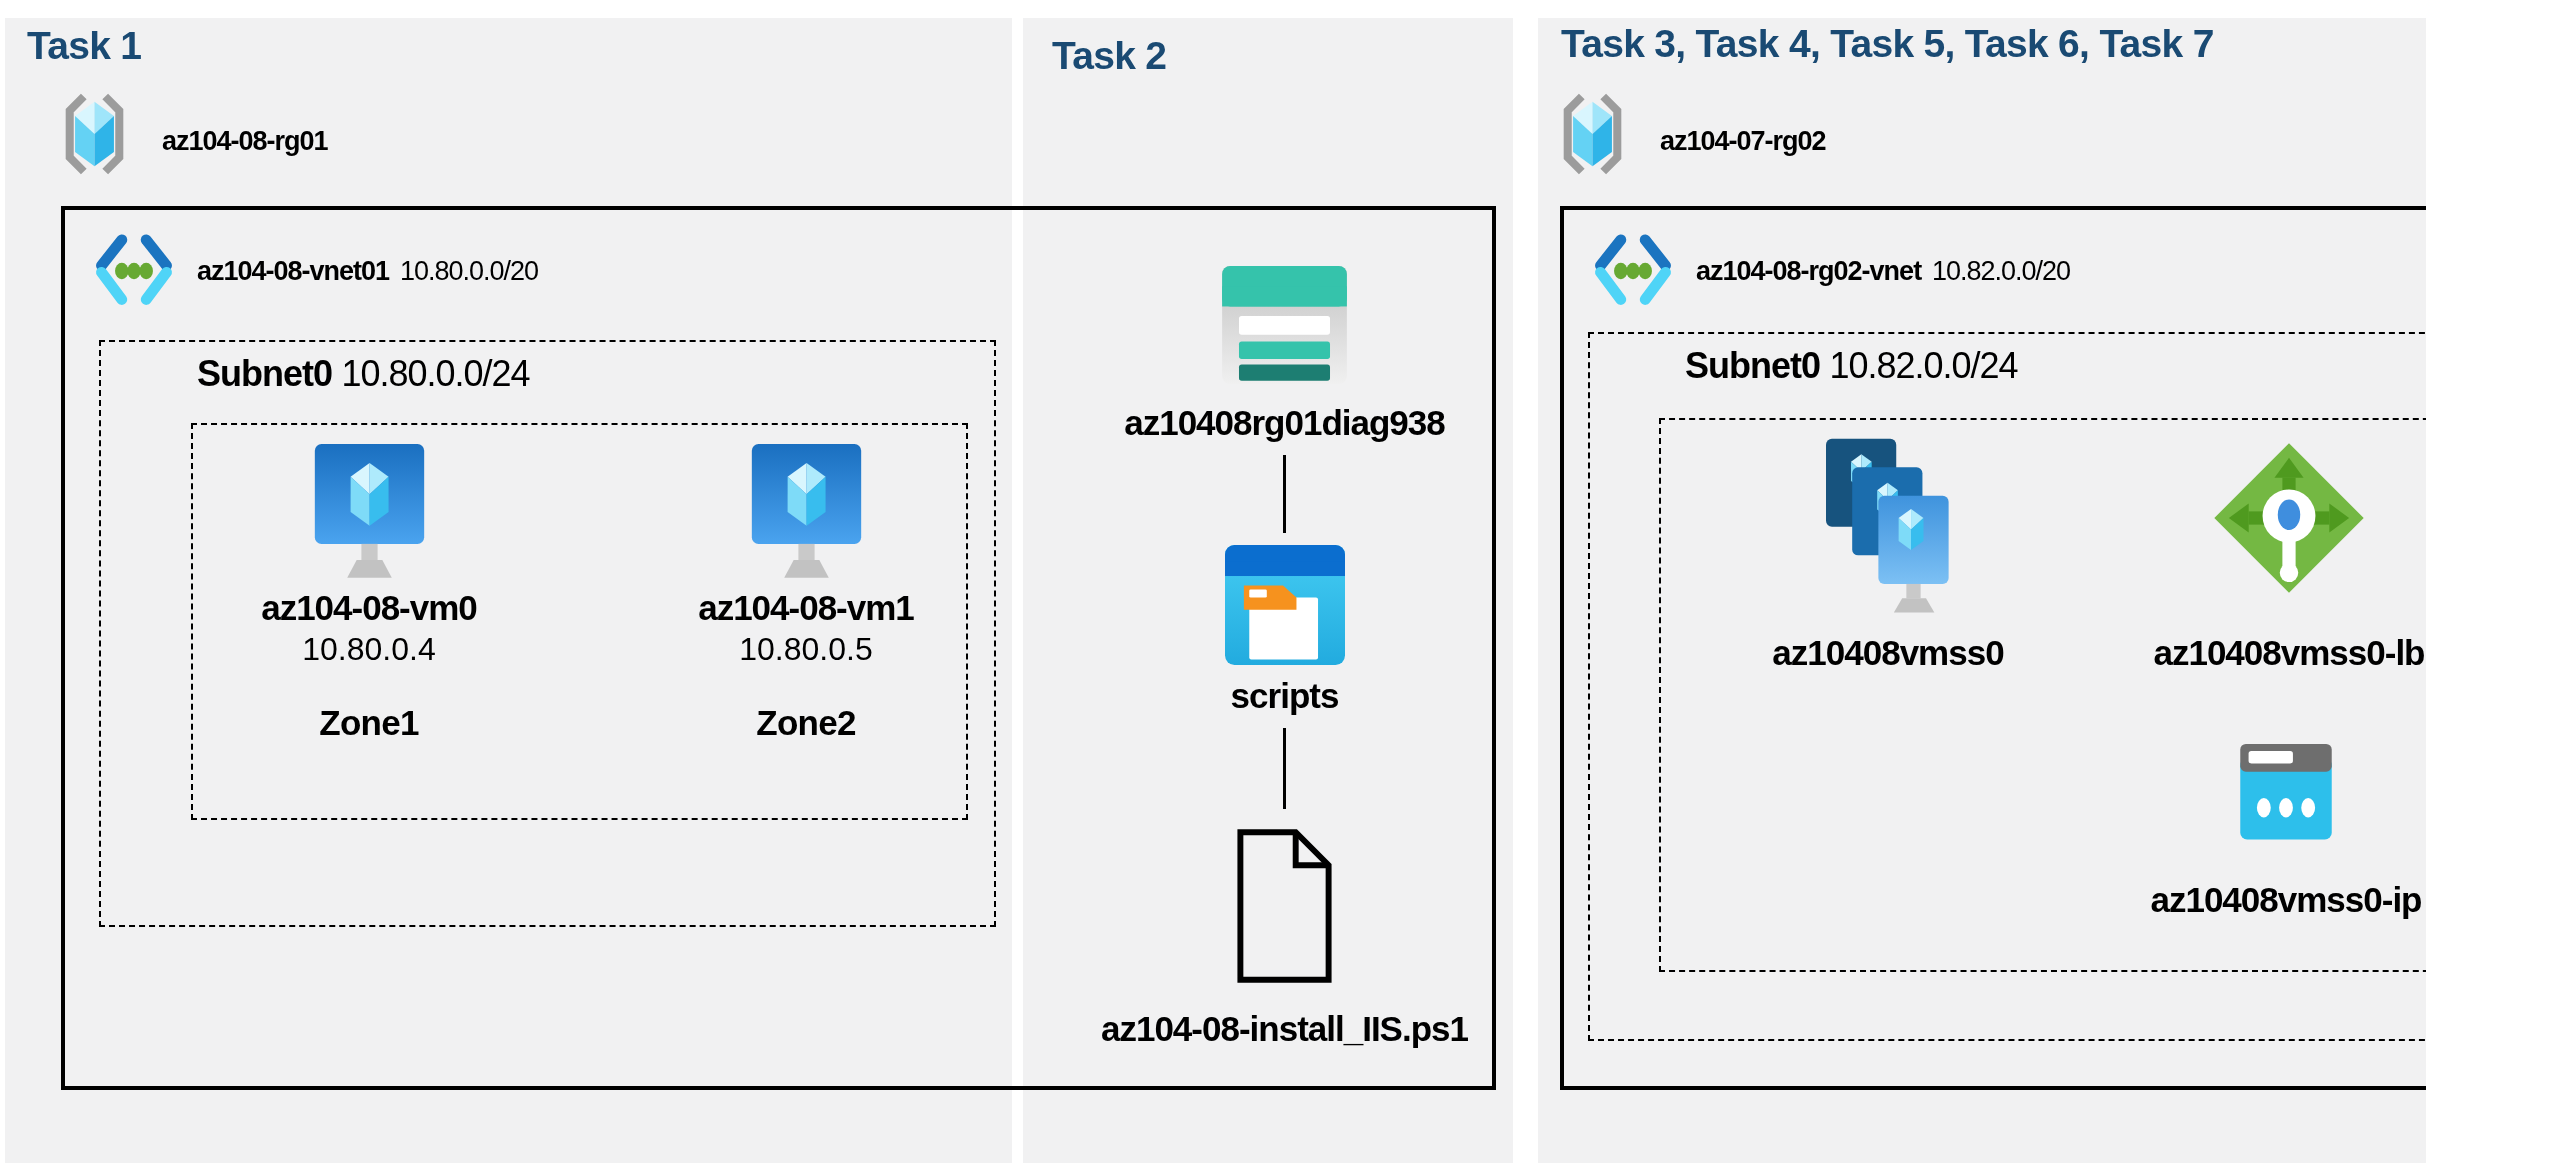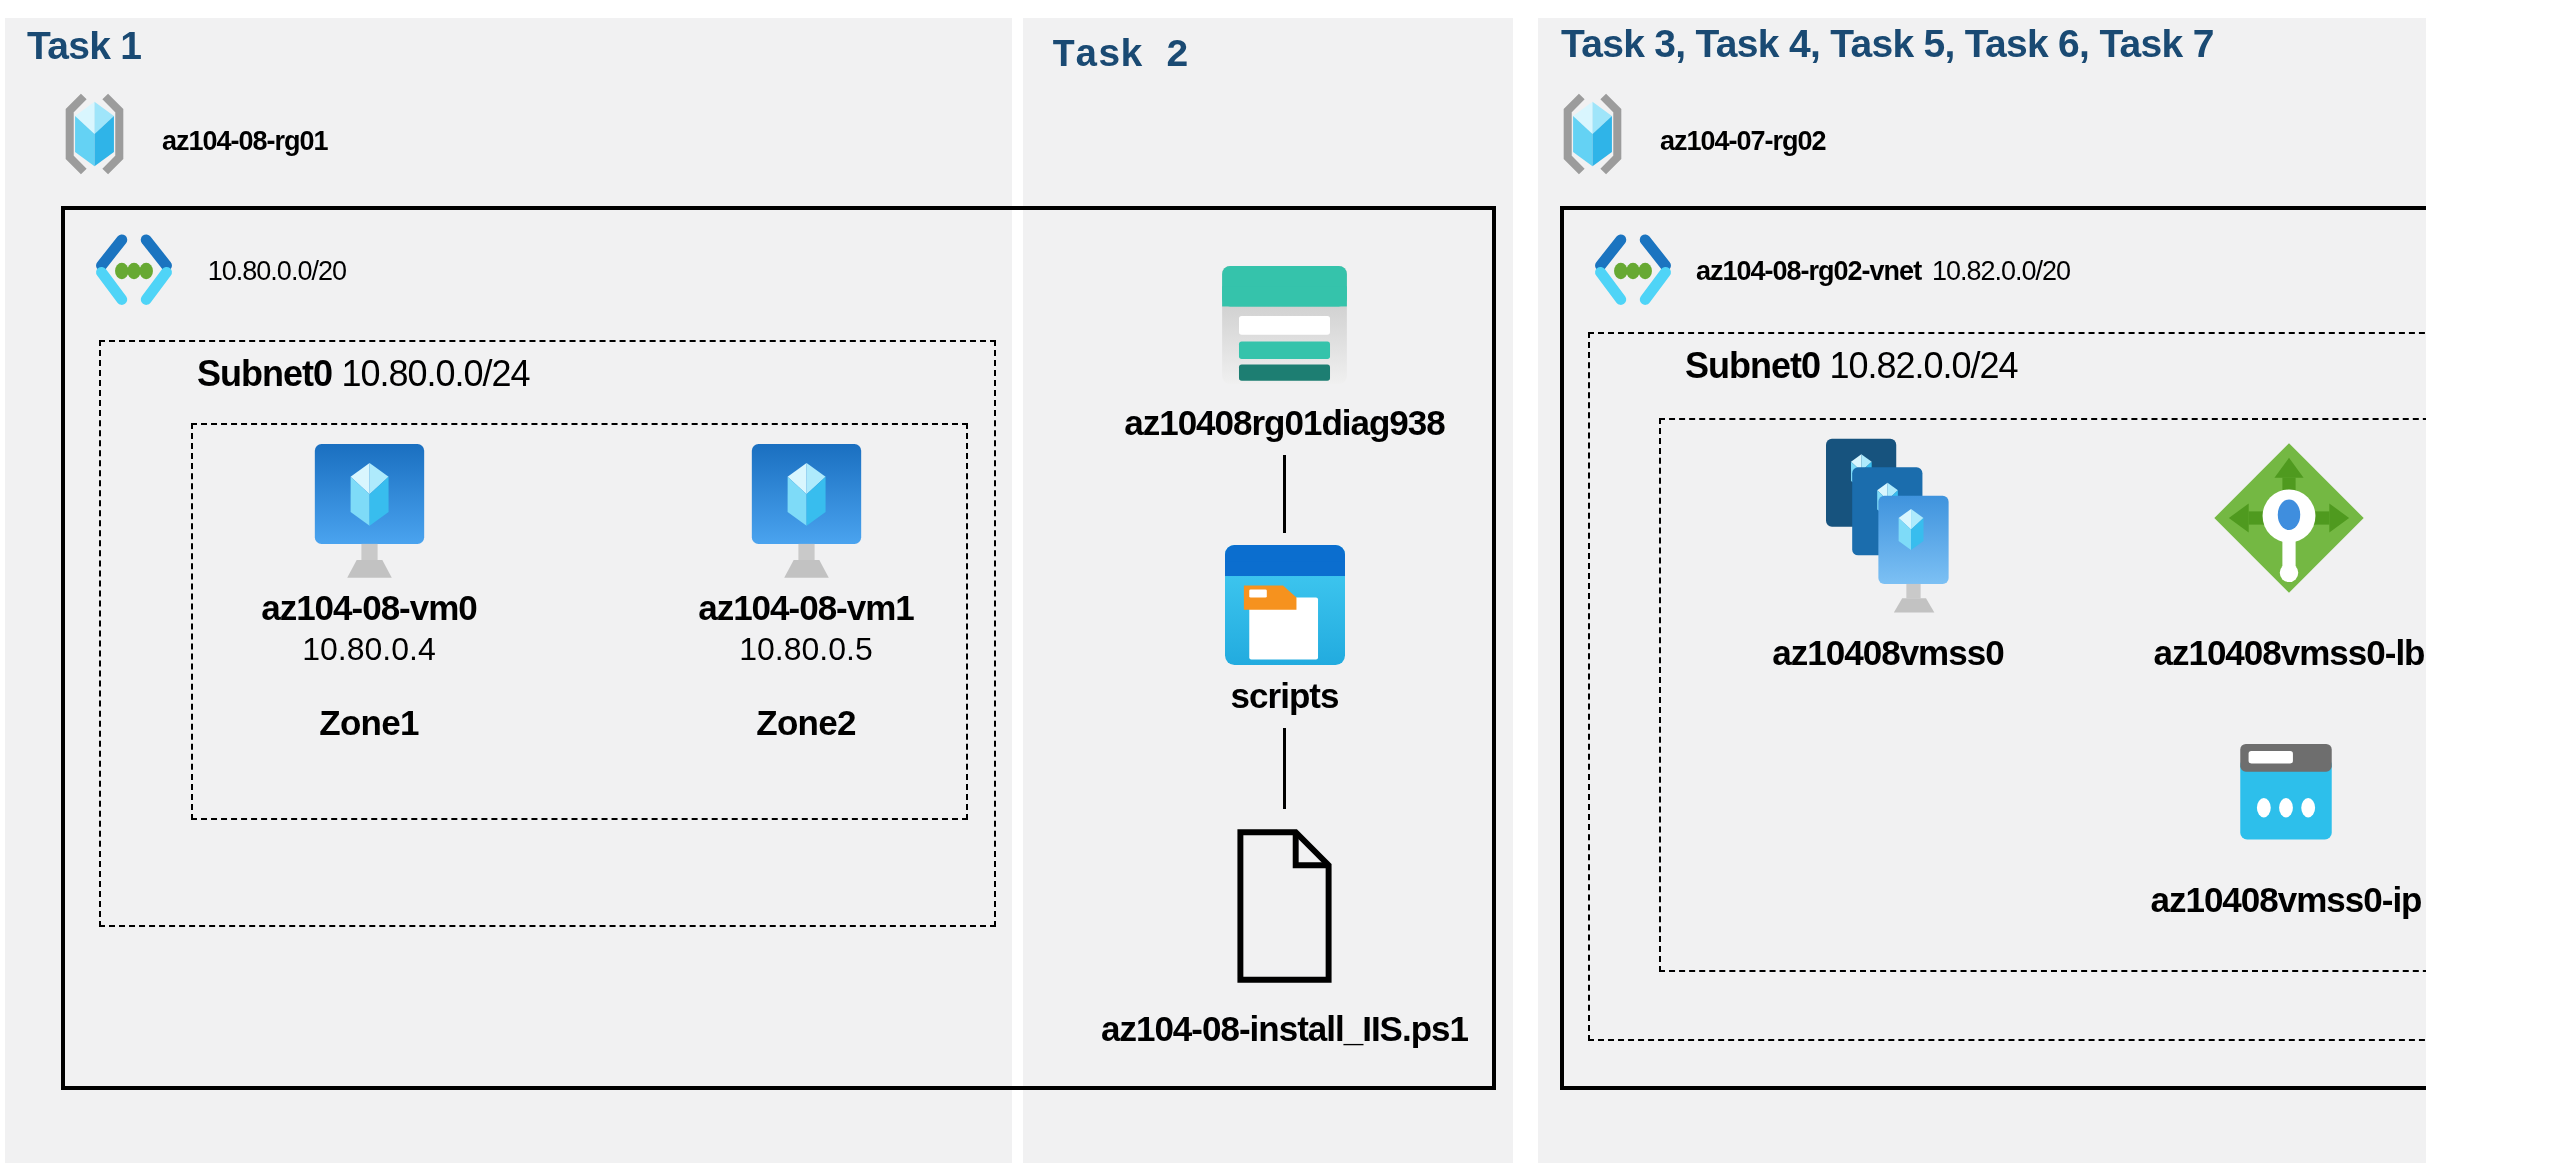--- a/index.html
+++ b/index.html
@@ -28,21 +28,21 @@
 </head>
 <body>
 
 <div class="canvas">
 
   <div class="panel" style="left:5.4px;width:1007px;"></div>
   <div class="panel" style="left:1023px;width:490px;"></div>
   <div class="panel" style="left:1538px;width:1031px;"></div>
 
   <div class="ttl" style="left:27px;top:24px;">Task 1</div>
-  <div class="ttl" style="left:1052px;top:34px;font-family:Liberation Mono, monospace;">Task 2</div>
+  <div class="ttl" style="left:1052px;top:34px;">Task 2</div>
   <div class="ttl" style="left:1561px;top:21.6px;">Task 3, Task 4, Task 5, Task 6, Task 7</div>
 
   <div style="position:absolute;left:61px;top:92px;">
     <svg width="67" height="84" viewBox="0 0 100 124">
       <path d="M34,6 L13,27 L13,97 L34,118" fill="none" stroke="#9c9c9c" stroke-width="12"></path>
       <path d="M66,6 L87,27 L87,97 L66,118" fill="none" stroke="#9c9c9c" stroke-width="12"></path>
       <g transform="translate(21,14)">
         <polygon points="29,0 0,21 29,48" fill="#d9f6fe"></polygon>
         <polygon points="29,0 58,21 29,48" fill="#9fe5fa"></polygon>
         <polygon points="0,21 0,75 29,96 29,48" fill="#64d2f4"></polygon>
@@ -61,20 +61,21 @@
       <path d="M44,10 L14,48" stroke="#1b74c0" stroke-width="16" stroke-linecap="round"></path>
       <path d="M14,58 L44,98" stroke="#4fd4f7" stroke-width="16" stroke-linecap="round"></path>
       <path d="M80,10 L110,48" stroke="#1b74c0" stroke-width="16" stroke-linecap="round"></path>
       <path d="M110,58 L80,98" stroke="#4fd4f7" stroke-width="16" stroke-linecap="round"></path>
       <ellipse cx="44" cy="56" rx="10" ry="12" fill="#67a933"></ellipse>
       <ellipse cx="62" cy="56" rx="10" ry="12" fill="#67a933"></ellipse>
       <ellipse cx="80" cy="56" rx="10" ry="12" fill="#67a933"></ellipse>
     </svg>
   </div>
   <div class="hdrlbl" style="left:197px;top:243px;height:57px;">
+    <span>az104-08-vnet01</span>
     <span class="cidr">10.80.0.0/20</span>
   </div>
 
   <div class="dash" style="left:99px;top:340px;width:897px;height:587px;"></div>
   <div class="sublbl" style="left:197px;top:349px;">
     <span>Subnet0</span>
     <span class="cidr">10.80.0.0/24</span>
   </div>
   <div class="dash" style="left:191px;top:423px;width:777px;height:397px;"></div>
 

